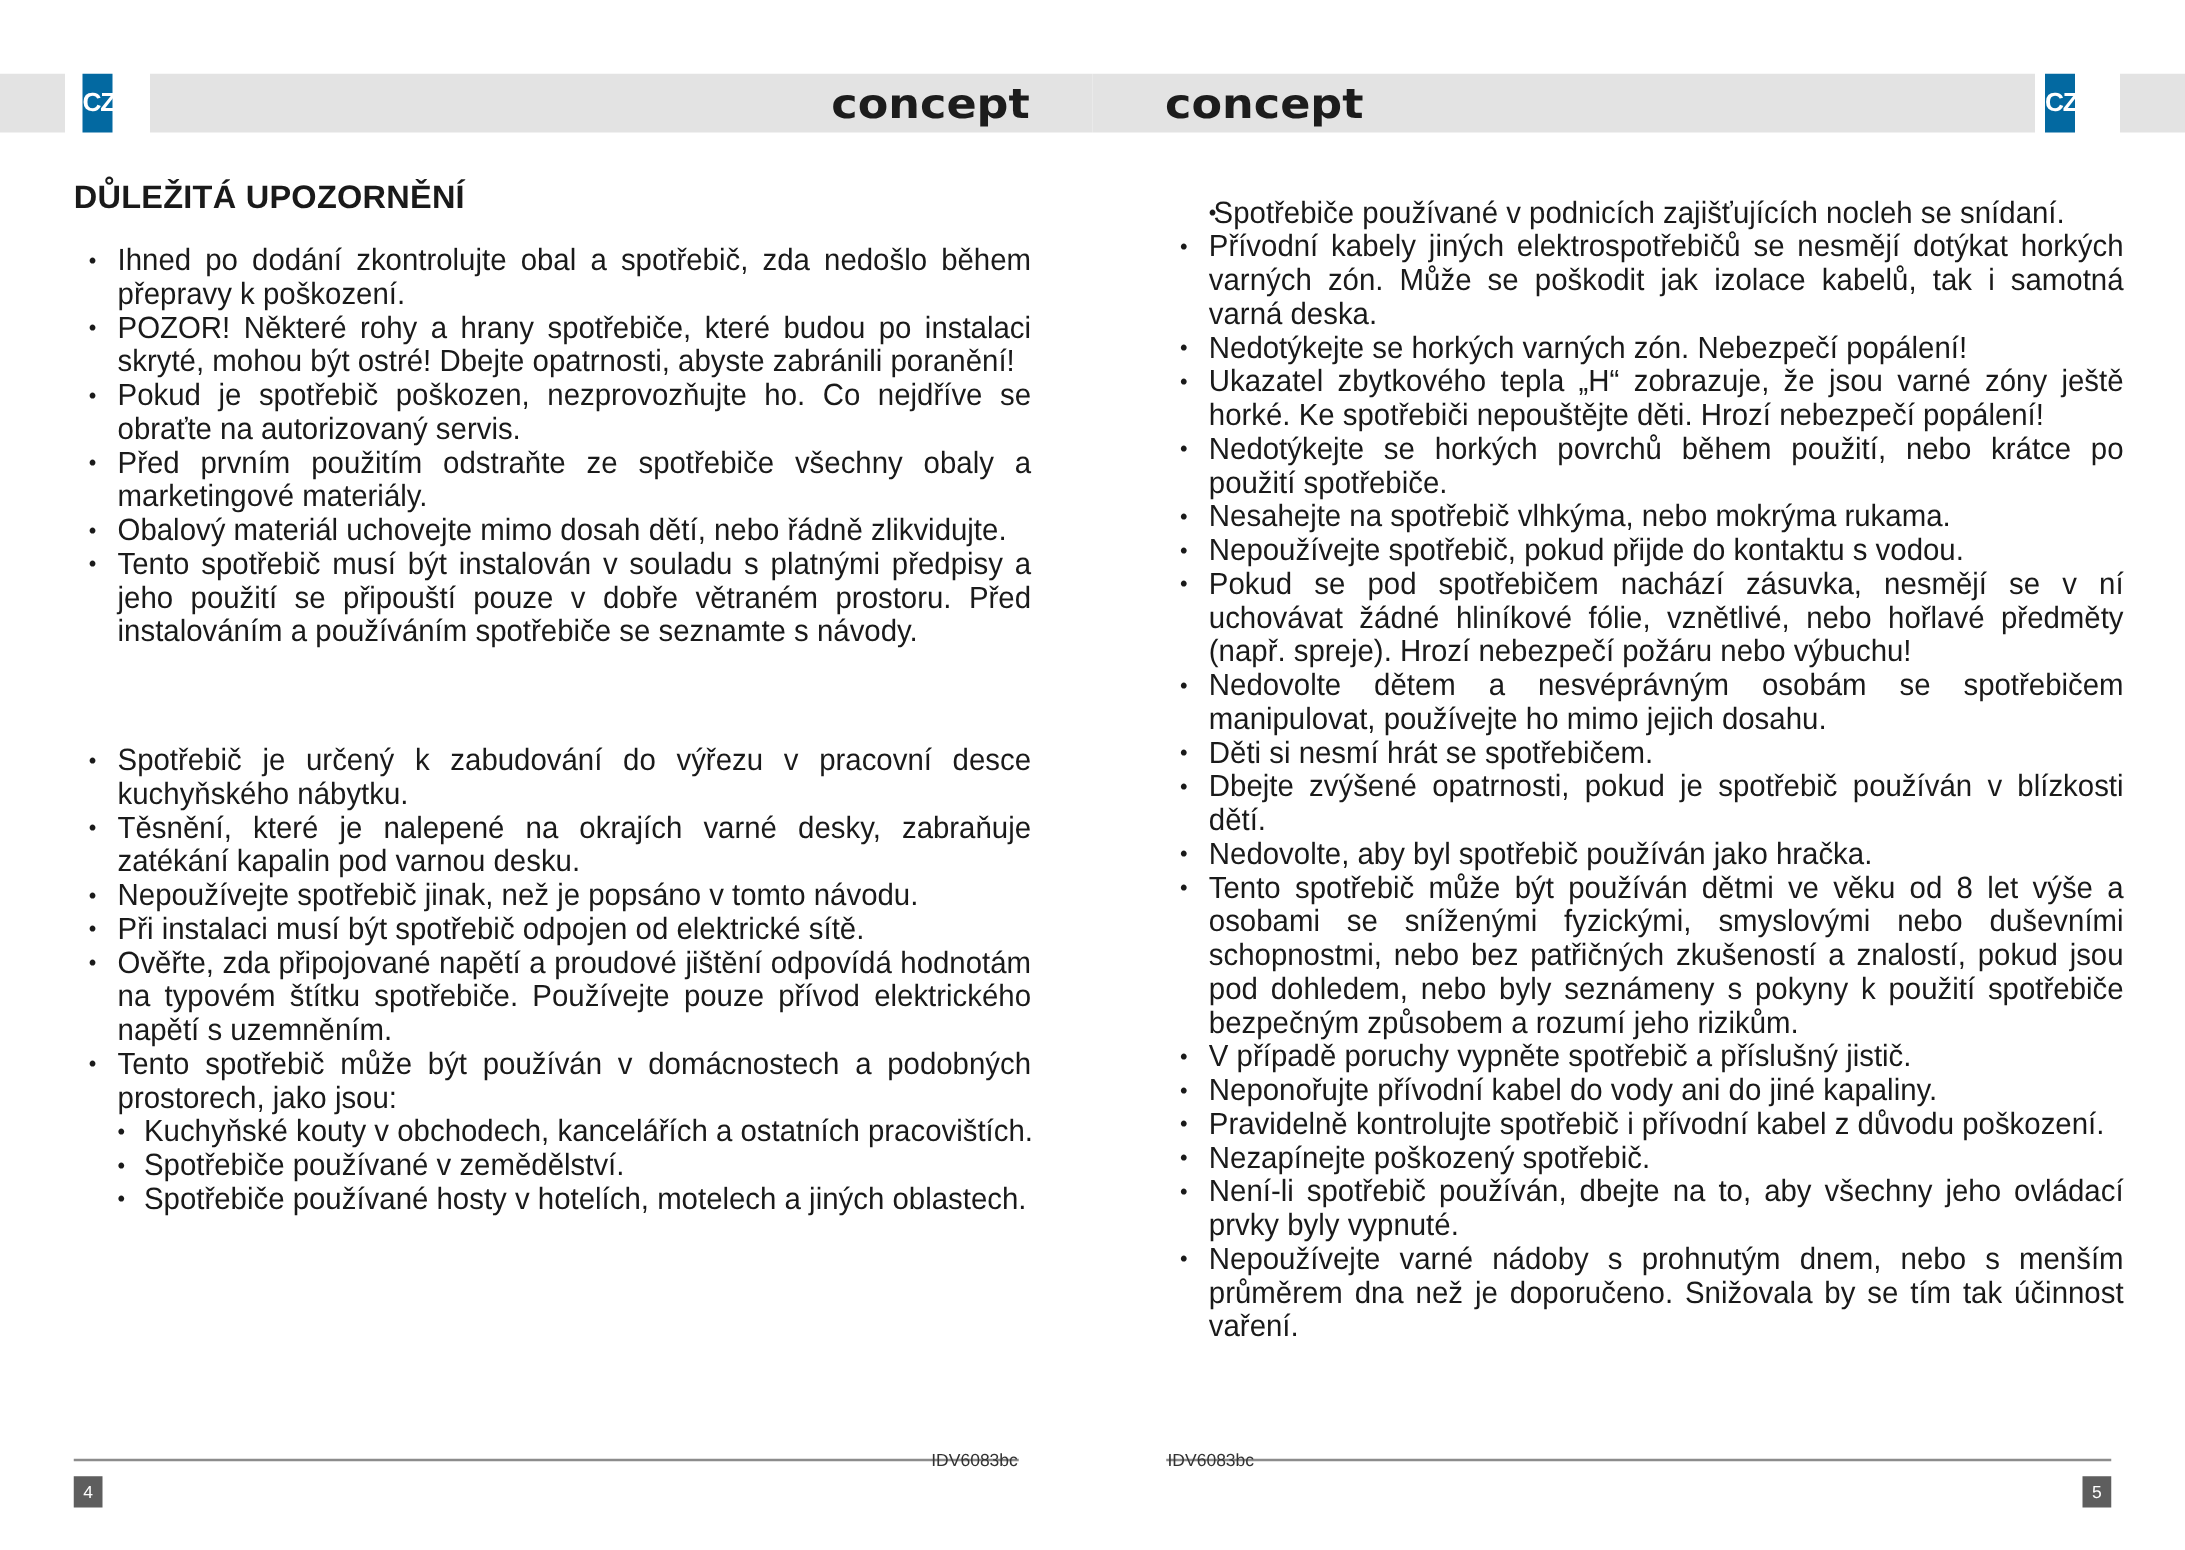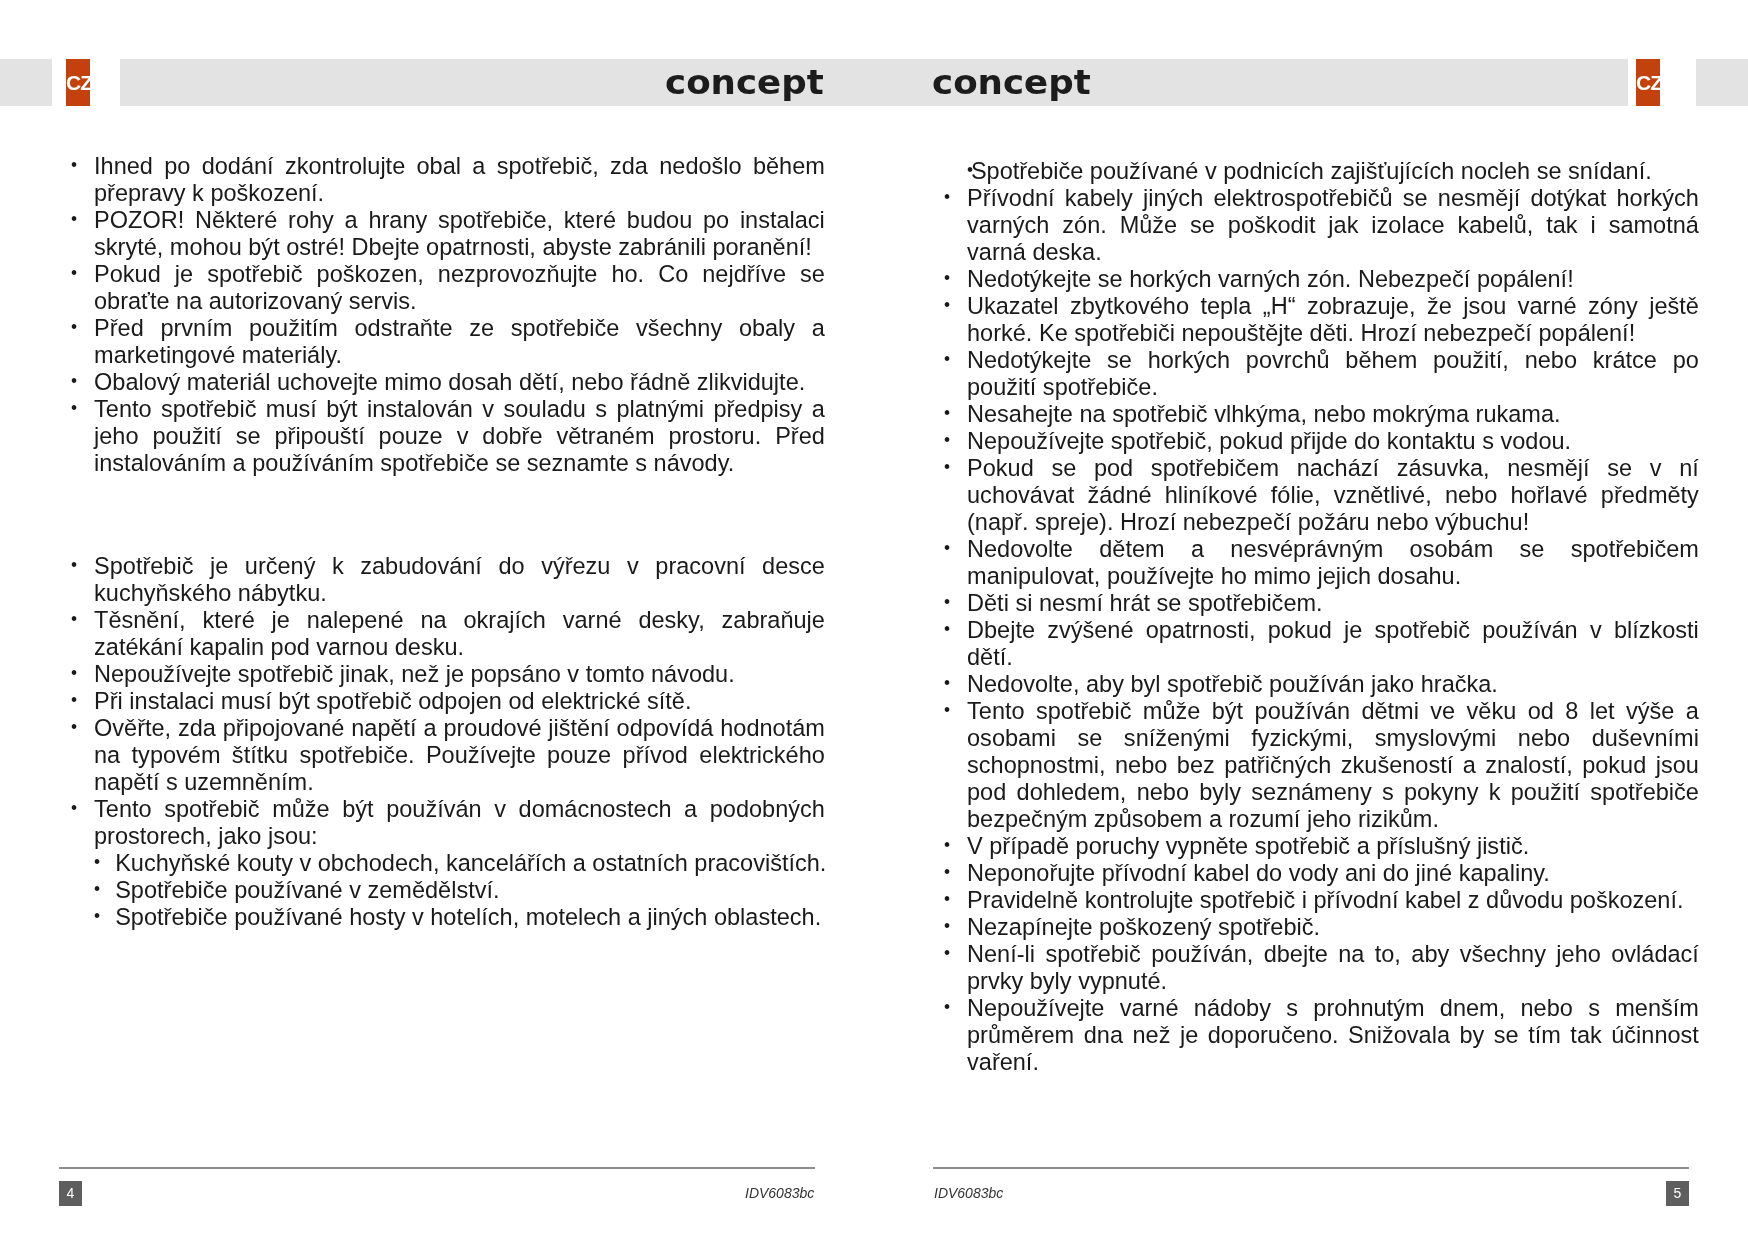--- a/index.html
+++ b/index.html
@@ -5,21 +5,21 @@
   html, body { margin:0; padding:0; background:#ffffff; }
   body { width:1748px; height:1240px; position:relative; overflow:hidden;
          font-family:"Liberation Sans", sans-serif; color:#1a1a1a; }
 
   
   .hdr { position:absolute; top:59px; height:47px; background:#e3e3e3; }
   .hdr.l1 { left:0; width:52px; }
   .hdr.l2 { left:120px; width:754px; }
   .hdr.r1 { left:874px; width:754px; }
   .hdr.r2 { left:1696px; width:52px; }
-  .lang { position:absolute; top:59px; width:24px; height:47px; background:#c2410c;
+  .lang { position:absolute; top:59px; width:24px; height:47px; background:#0369a1;
           color:#fff; font-weight:bold; font-size:21px; text-align:center; line-height:47px;
           font-family:"Liberation Sans", sans-serif; letter-spacing:-1px; }
   .lang.left { left:66px; }
   .lang.right { left:1636px; }
   .logo { position:absolute; top:59px; height:47px; line-height:47px; font-size:33px;
           font-weight:bold; color:#1c1c1c; font-family:"DejaVu Sans", sans-serif;
           letter-spacing:0px; transform:scaleX(1.08); }
   .logo.left { left:665px; transform-origin:left center; }
   .logo.right { left:932px; transform-origin:left center; }
 
@@ -39,38 +39,39 @@
   .gap { height:52px; }
 
   
   .rule { position:absolute; top:1167px; height:2px; background:#8c8c8c; }
   .rule.left { left:59px; width:756px; }
   .rule.right { left:933px; width:756px; }
   .pnum { position:absolute; top:1181px; width:23px; height:25px; background:#5e5e5e;
           color:#fff; font-size:14px; text-align:center; line-height:25px; }
   .pnum.left { left:59px; }
   .pnum.right { left:1666px; }
-  .model { position:absolute; top:1183px; font-size:14px; color:#333; line-height:20px;font-style:italic; }
+  .model { position:absolute; top:1158px; font-size:14px; color:#333; line-height:20px; }
   .model.left { left:745px; }
   .model.right { left:934px; }
 </style>
 </head>
 <body>
 
 <div class="hdr l1"></div>
 <div class="lang left">CZ</div>
 <div class="hdr l2"></div>
 <div class="logo left">concept</div>
 
 <div class="hdr r1"></div>
 <div class="logo right">concept</div>
 <div class="lang right">CZ</div>
 <div class="hdr r2"></div>
 
 <div class="col left">
+  <div class="title">DŮLEŽITÁ UPOZORNĚNÍ</div>
   <ul>
     <li>Ihned po dodání zkontrolujte obal a spotřebič, zda nedošlo během přepravy k poškození.</li>
     <li>POZOR! Některé rohy a hrany spotřebiče, které budou po instalaci skryté, mohou být ostré! Dbejte opatrnosti, abyste zabránili poranění!</li>
     <li>Pokud je spotřebič poškozen, nezprovozňujte ho. Co nejdříve se obraťte na autorizovaný servis.</li>
     <li>Před prvním použitím odstraňte ze spotřebiče všechny obaly a marketingové materiály.</li>
     <li>Obalový materiál uchovejte mimo dosah dětí, nebo řádně zlikvidujte.</li>
     <li>Tento spotřebič musí být instalován v souladu s platnými předpisy a jeho použití se připouští pouze v dobře větraném prostoru. Před instalováním a používáním spotřebiče se seznamte s návody.</li>
   </ul>
   <div class="gap"></div>
   <ul>

